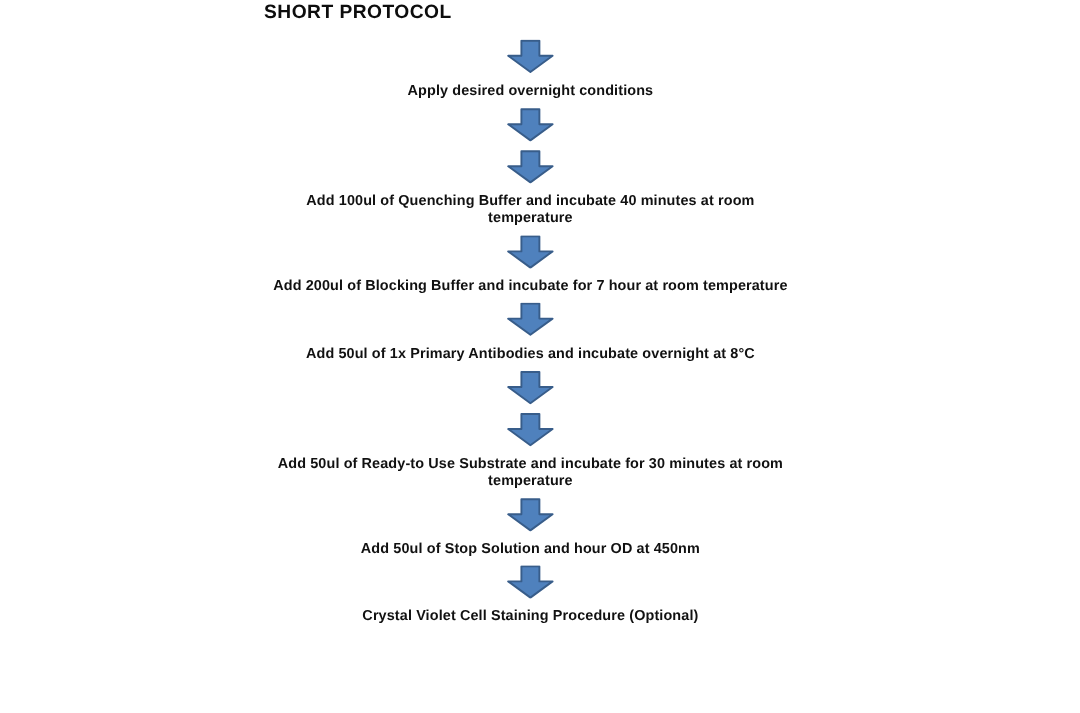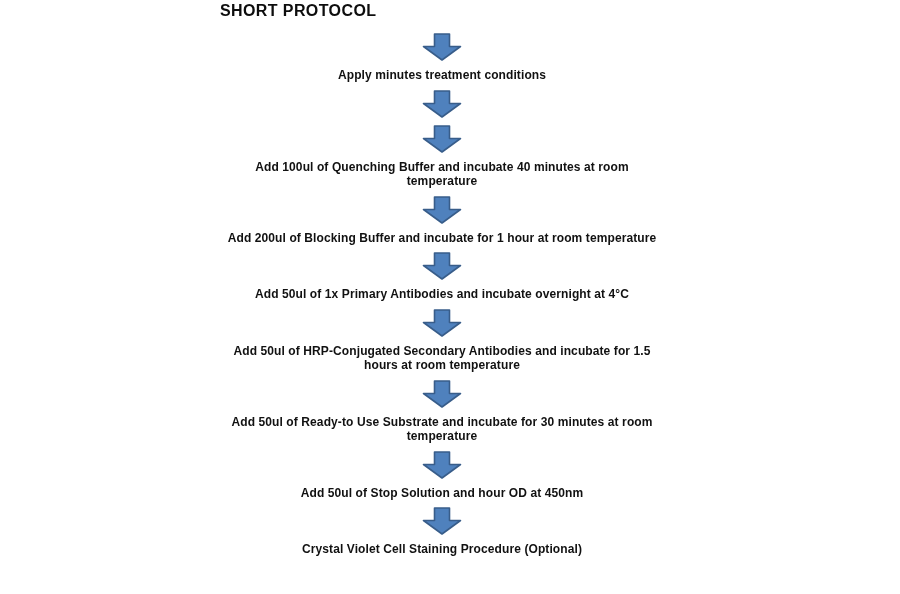--- a/index.html
+++ b/index.html
@@ -65,21 +65,21 @@
 
   <div class="flow">
 
 
     <div class="arrow">
       <svg width="40" height="28" viewBox="0 0 40 28" aria-hidden="true">
         <polygon class="arrow-shape" points="12.5,1 27.5,1 27.5,13.5 38.5,13.5 20,27 1.5,13.5 12.5,13.5" fill="#4F81BD"></polygon>
       </svg>
     </div>
 
-    <div class="step">Apply minutes treatment conditions</div>
+    <div class="step">Apply desired overnight conditions</div>
 
     <div class="arrow">
       <svg width="40" height="28" viewBox="0 0 40 28" aria-hidden="true">
         <polygon class="arrow-shape" points="12.5,1 27.5,1 27.5,13.5 38.5,13.5 20,27 1.5,13.5 12.5,13.5" fill="#4F81BD"></polygon>
       </svg>
     </div>
 
 
     <div class="arrow">
       <svg width="40" height="28" viewBox="0 0 40 28" aria-hidden="true">
@@ -89,38 +89,36 @@
 
     <div class="step">Add 100ul of Quenching Buffer and incubate 40 minutes at room
 temperature</div>
 
     <div class="arrow">
       <svg width="40" height="28" viewBox="0 0 40 28" aria-hidden="true">
         <polygon class="arrow-shape" points="12.5,1 27.5,1 27.5,13.5 38.5,13.5 20,27 1.5,13.5 12.5,13.5" fill="#4F81BD"></polygon>
       </svg>
     </div>
 
-    <div class="step">Add 200ul of Blocking Buffer and incubate for 1 hour at room temperature</div>
+    <div class="step">Add 200ul of Blocking Buffer and incubate for 7 hour at room temperature</div>
 
     <div class="arrow">
       <svg width="40" height="28" viewBox="0 0 40 28" aria-hidden="true">
         <polygon class="arrow-shape" points="12.5,1 27.5,1 27.5,13.5 38.5,13.5 20,27 1.5,13.5 12.5,13.5" fill="#4F81BD"></polygon>
       </svg>
     </div>
 
-    <div class="step">Add 50ul of 1x Primary Antibodies and incubate overnight at 4°C</div>
+    <div class="step">Add 50ul of 1x Primary Antibodies and incubate overnight at 8°C</div>
 
     <div class="arrow">
       <svg width="40" height="28" viewBox="0 0 40 28" aria-hidden="true">
         <polygon class="arrow-shape" points="12.5,1 27.5,1 27.5,13.5 38.5,13.5 20,27 1.5,13.5 12.5,13.5" fill="#4F81BD"></polygon>
       </svg>
     </div>
 
-    <div class="step">Add 50ul of HRP-Conjugated Secondary Antibodies and incubate for 1.5
-hours at room temperature</div>
 
     <div class="arrow">
       <svg width="40" height="28" viewBox="0 0 40 28" aria-hidden="true">
         <polygon class="arrow-shape" points="12.5,1 27.5,1 27.5,13.5 38.5,13.5 20,27 1.5,13.5 12.5,13.5" fill="#4F81BD"></polygon>
       </svg>
     </div>
 
     <div class="step">Add 50ul of Ready-to Use Substrate and incubate for 30 minutes at room
 temperature</div>
 

